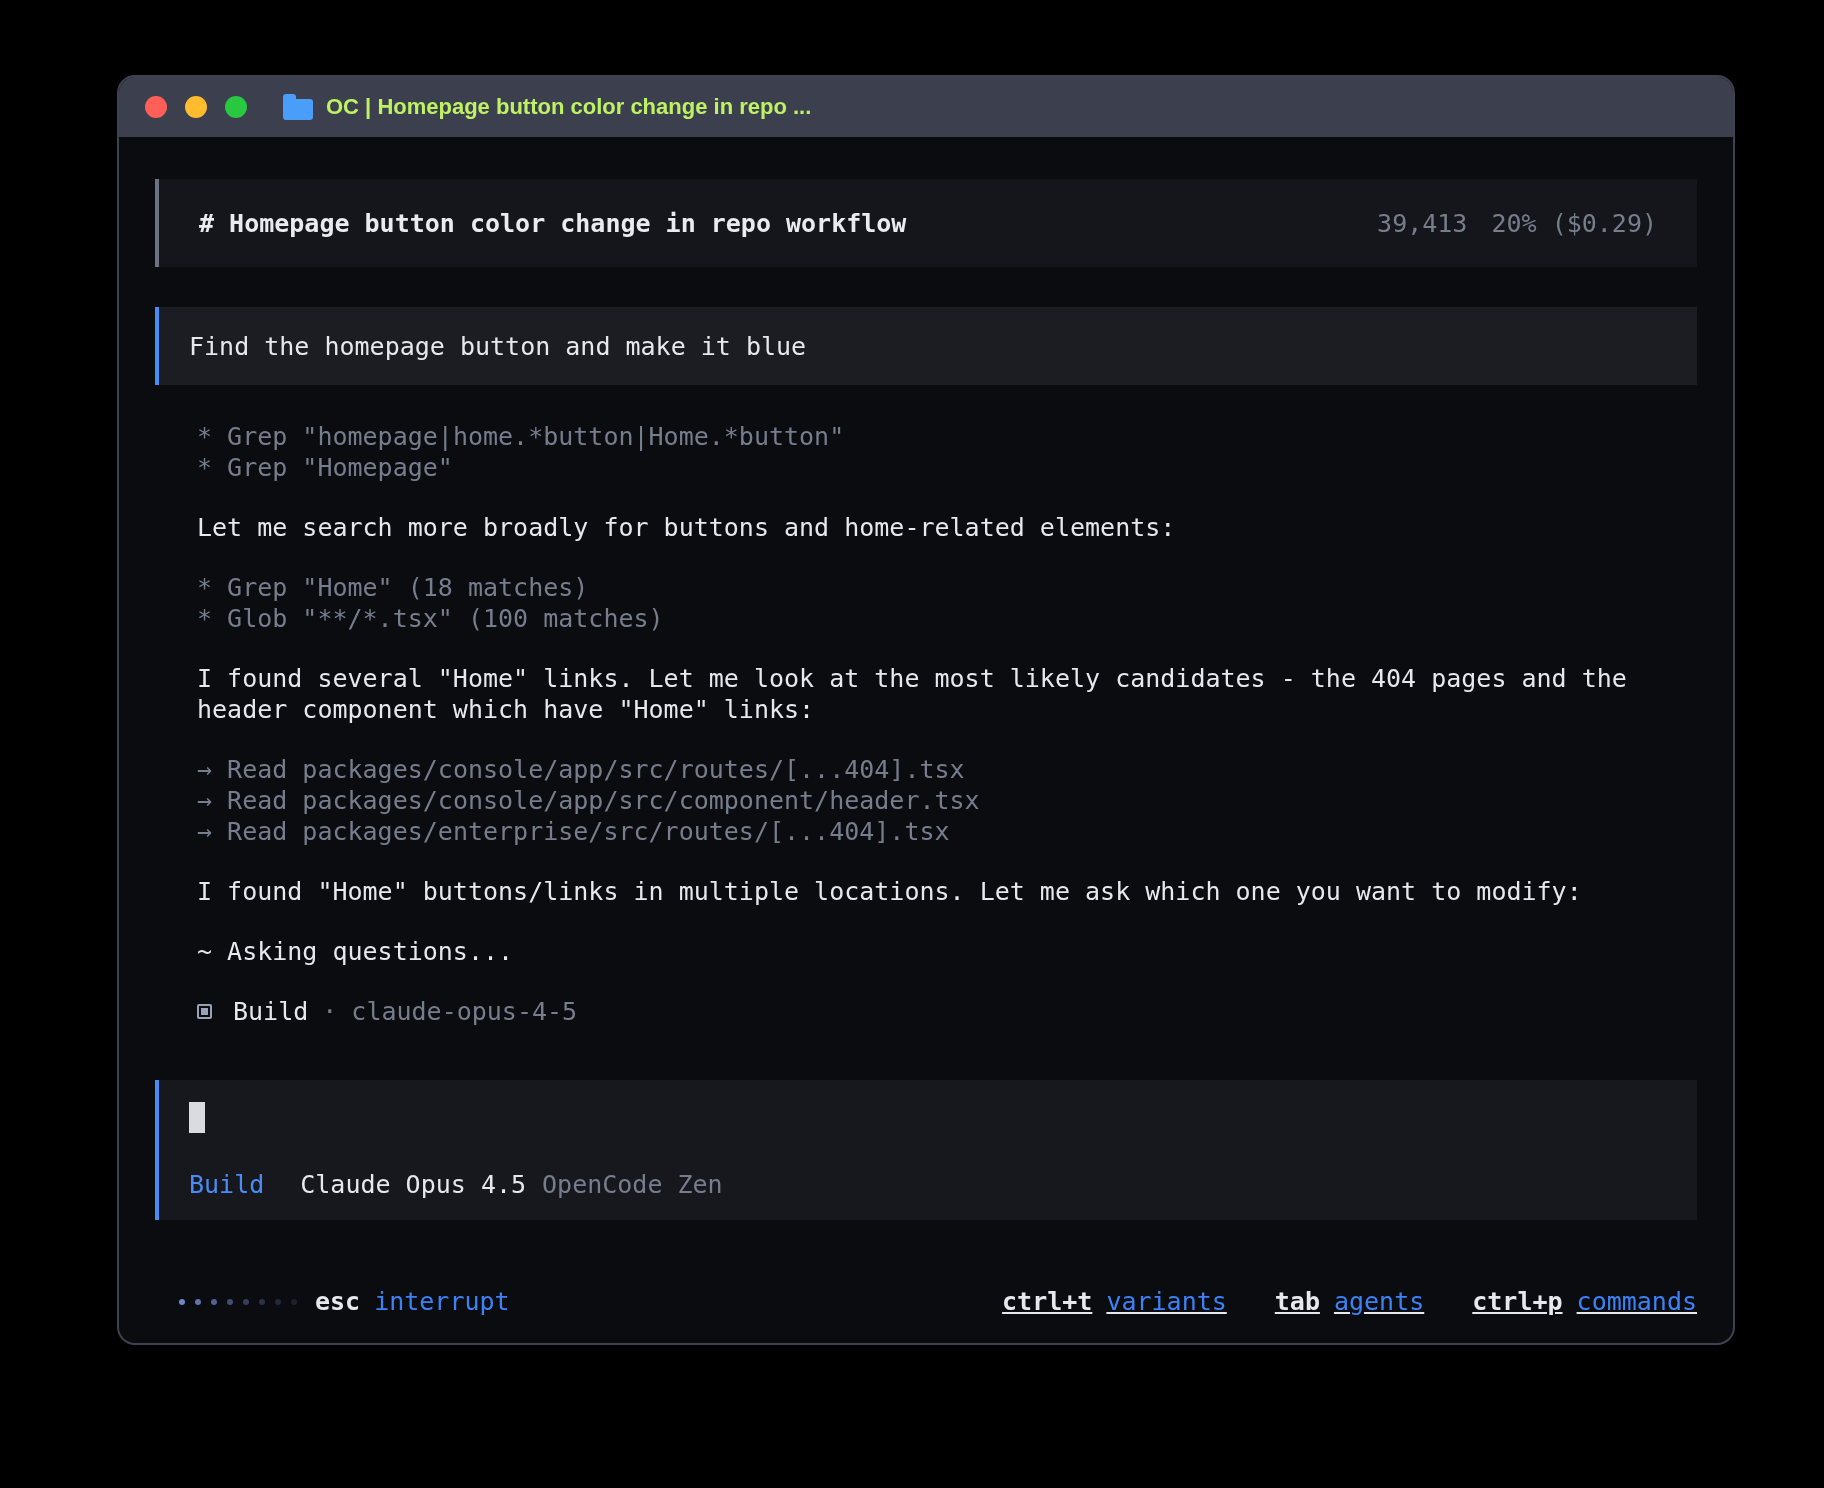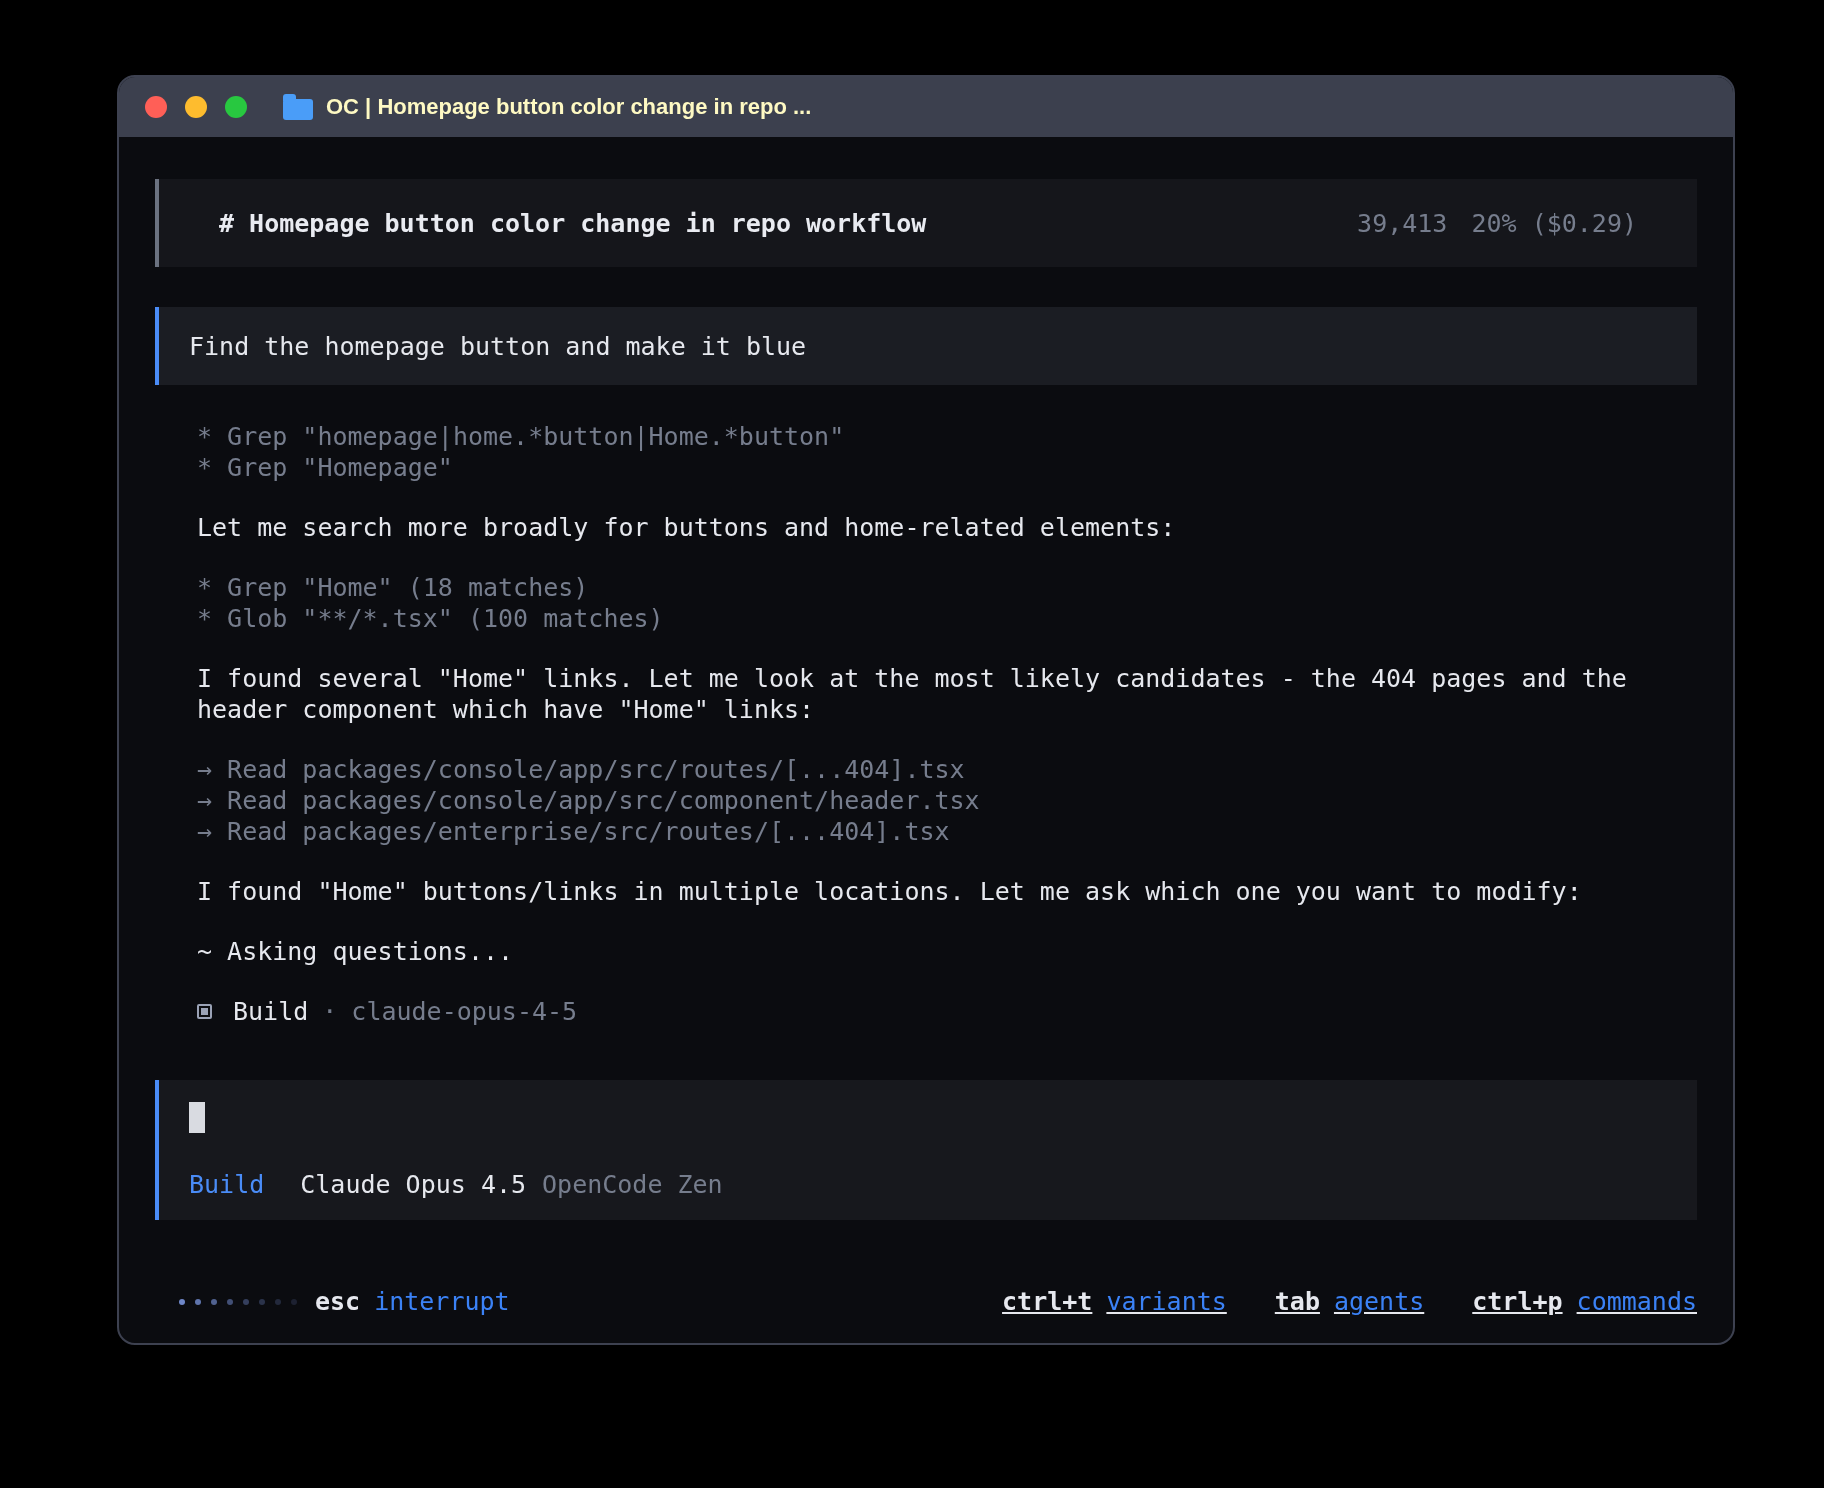--- a/index.html
+++ b/index.html
@@ -23,34 +23,34 @@
   .light.yellow{ background:#febc2e; }
   .light.green { background:#28c840; }
   .titlegroup { display:flex; align-items:center; margin-left:36px; gap:13px; }
   .folder-icon { position:relative; width:30px; height:21px; background:#4a9df8; border-radius:3px; margin-top:4px; }
   .folder-icon::before {
     content:""; position:absolute; left:0; top:-5px; width:13px; height:7px;
     background:#4a9df8; border-radius:3px 3px 0 0;
   }
   .win-title {
     font-family:"Liberation Sans", sans-serif; font-weight:bold;
-    font-size:22px; color:#fef9c3; white-space:nowrap;
+    font-size:22px; color:#bef264; white-space:nowrap;
   }
 
   
   .terminal {
     flex:1; display:flex; flex-direction:column;
     padding:42px 36px 26px; overflow:hidden;
     font-size:25px; line-height:31px; color:#e6e8ee;
   }
 
   .header-block {
     flex:none; height:88px; background:#15161b; border-left:4px solid #6b7280;
     display:flex; align-items:center; justify-content:space-between;
-    padding:0 60px;
+    padding:0 40px;
   }
   .header-title { font-weight:bold; color:#e9ebf1; white-space:nowrap; }
   .header-stats { display:flex; gap:24px; color:#767d8d; white-space:nowrap;text-align:right; }
 
   .user-block {
     flex:none; margin-top:40px; height:78px; background:#1b1d23;
     border-left:4px solid #4a8cf7; display:flex; align-items:center; padding:16px 30px;
   }
 
   .convo { flex:none; margin-top:36px; padding-left:42px; padding-right:6px; }

